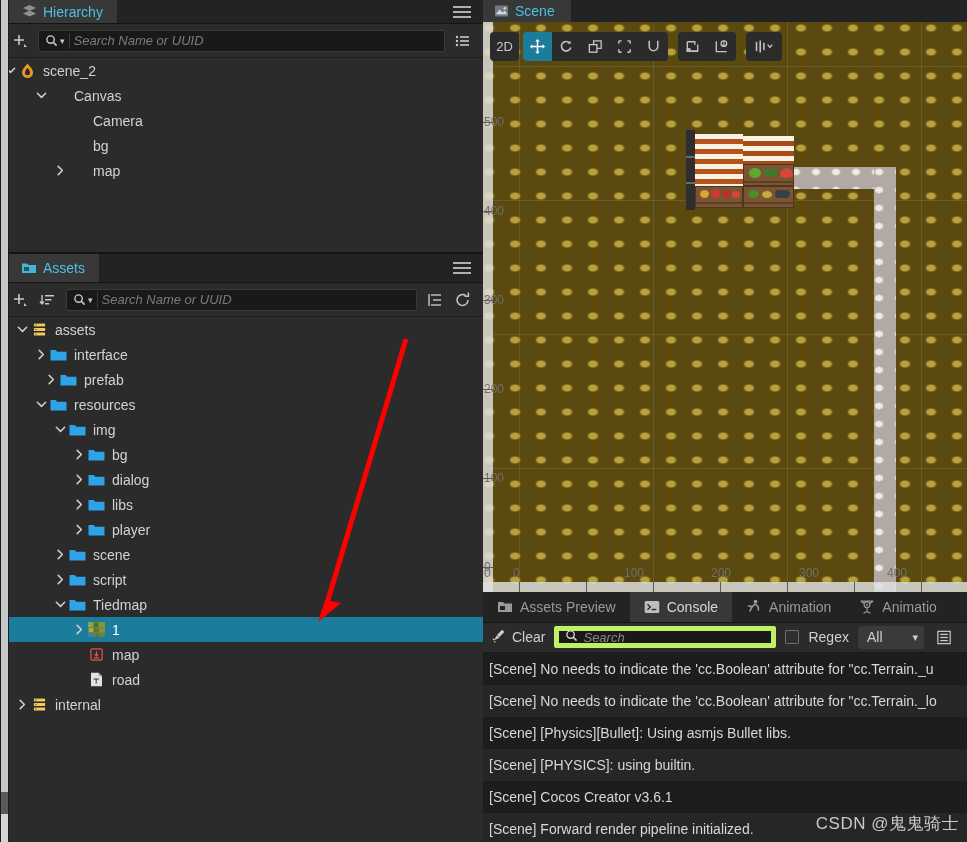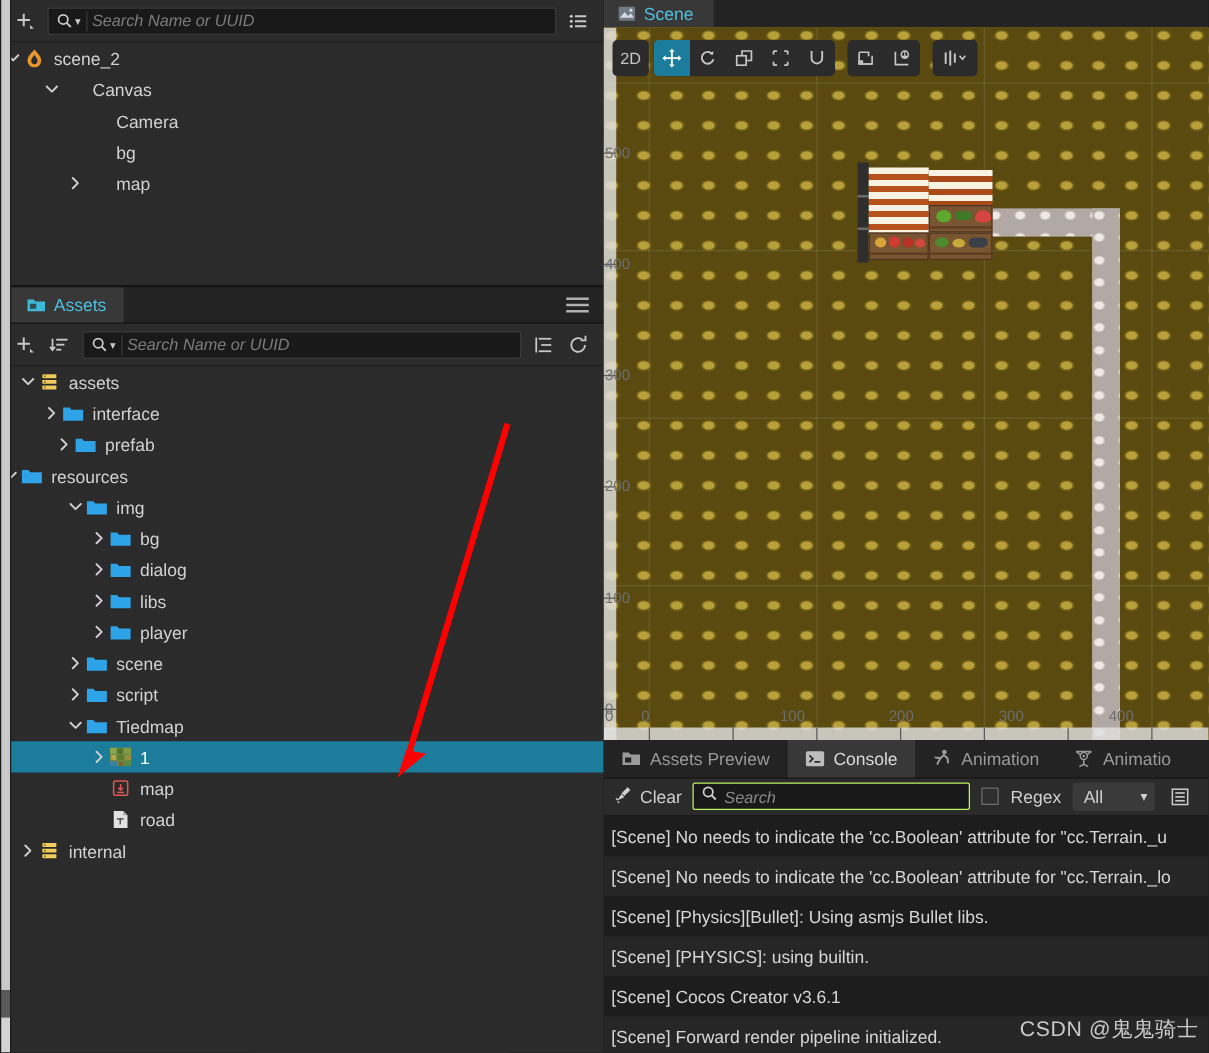--- a/index.html
+++ b/index.html
@@ -152,21 +152,21 @@
              background: #232323; overflow: hidden; }
   .c-tabbar { height: 32px; background: #232323; display: flex; align-items: stretch;
               border-bottom: 1px solid #151515; }
   .c-tab { display: flex; align-items: center; gap: 7px; padding: 0 14px;
            font-size: 14px; color: #9a9a9a; white-space: nowrap; }
   .c-tab.active { background: #383838; color: #d8d8d8; }
   .c-toolbar { height: 30px; background: #2b2b2b; display: flex; align-items: center;
                gap: 9px; padding: 0 8px; border-bottom: 1px solid #1a1a1a; }
   .clear-btn { display: flex; align-items: center; gap: 5px; color: #cfcfcf;
                font-size: 14px; }
-  .c-search { width: 222px; height: 22px; background: #191919; border: 1px solid #bef264;
+  .c-search { width: 222px; height: 22px; background: #191919; border: 5px solid #bef264;
               border-radius: 2px; display: flex; align-items: center; gap: 5px;
               padding: 0 6px; }
   .c-search input { flex: 1; background: transparent; border: none; outline: none;
                     color: #d6d6d6; font-size: 13px; font-style: italic;
                     font-family: "Liberation Sans", sans-serif; }
   .c-search input::placeholder { color: #8a8a8a; font-style: italic; }
   .cb { width: 14px; height: 14px; border: 1px solid #6e6e6e; background: #2f2f2f;
         border-radius: 1px; }
   .regex-lab { font-size: 14px; color: #cfcfcf; }
   .filter-sel { height: 23px; min-width: 66px; background: #3a3a3a; border-radius: 3px;
@@ -190,20 +190,36 @@
 <div class="app">
 
   <div class="left-col">
 
     <div class="leftscroll">
       <div class="thumb"></div>
       <div class="thumb2"></div>
       <div class="thumb3"></div>
     </div>
 
+    <div class="tabbar">
+      <div class="tab active" style="margin-left:9px;">
+        <span class="tabicon">
+          <svg width="15" height="15" viewBox="0 0 16 16">
+            <path d="M8 1 L15 4.2 L8 7.4 L1 4.2 Z" fill="#8f8f8f"></path>
+            <path d="M8 7 L15 10.2 L8 13.4 L1 10.2 Z" fill="#8f8f8f"></path>
+          </svg>
+        </span>
+        <span>Hierarchy</span>
+      </div>
+      <div class="hamburger">
+        <i></i>
+          <i></i>
+          <i></i>
+      </div>
+    </div>
 
     <div class="toolrow hier">
       <span class="ticon">
         <svg width="18" height="18" viewBox="0 0 18 18">
           <path d="M8 3 v10 M3 8 h10" stroke="#c8c8c8" stroke-width="1.6" fill="none"></path>
           <path d="M13 12 l3 3 h-3 z" fill="#c8c8c8"></path>
         </svg>
       </span>
       <div class="searchbox">
         <span class="q">
@@ -371,21 +387,21 @@
               <path d="M3.5 1.5 L8 6 L3.5 10.5" stroke="#cfcfcf" stroke-width="1.7" fill="none" stroke-linecap="round" stroke-linejoin="round"></path>
             </svg>
           </span>
           <span class="ic">
             <svg width="17" height="14" viewBox="0 0 17 14">
               <path d="M0.5 2 h5.2 l1.5 1.7 H16.5 V12.5 H0.5 Z" fill="#2ea3e8"></path>
             </svg>
           </span>
           <span class="lbl">prefab</span>
         </div>
-        <div class="trow" style="">
+        <div class="trow" style="padding-left:33px">
           <span class="arrow">
             <svg width="11" height="11" viewBox="0 0 12 12" style="transform:rotate(90deg)">
               <path d="M3.5 1.5 L8 6 L3.5 10.5" stroke="#cfcfcf" stroke-width="1.7" fill="none" stroke-linecap="round" stroke-linejoin="round"></path>
             </svg>
           </span>
           <span class="ic">
             <svg width="17" height="14" viewBox="0 0 17 14">
               <path d="M0.5 2 h5.2 l1.5 1.7 H16.5 V12.5 H0.5 Z" fill="#2ea3e8"></path>
             </svg>
           </span>

